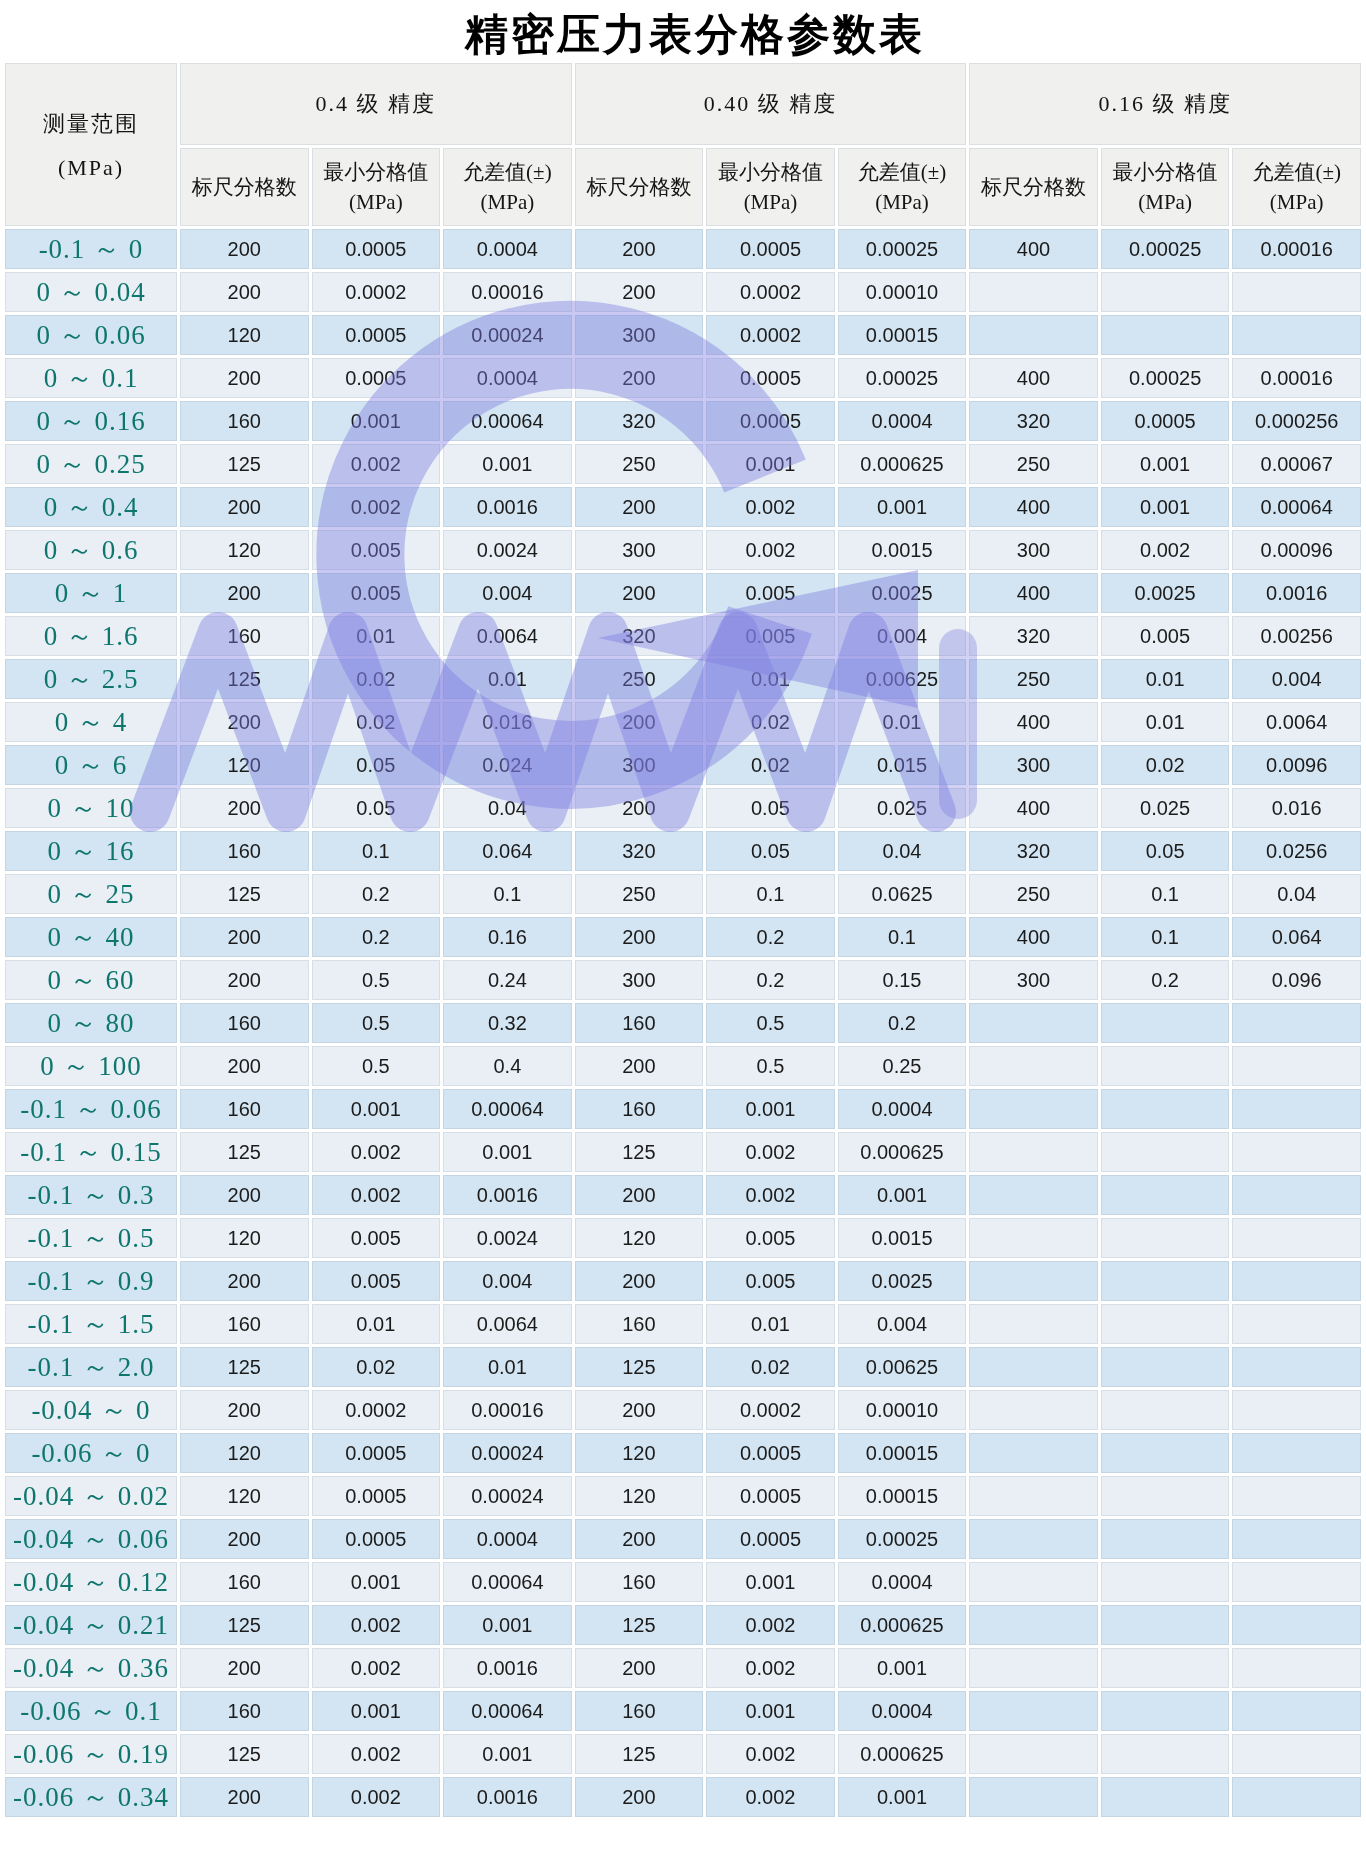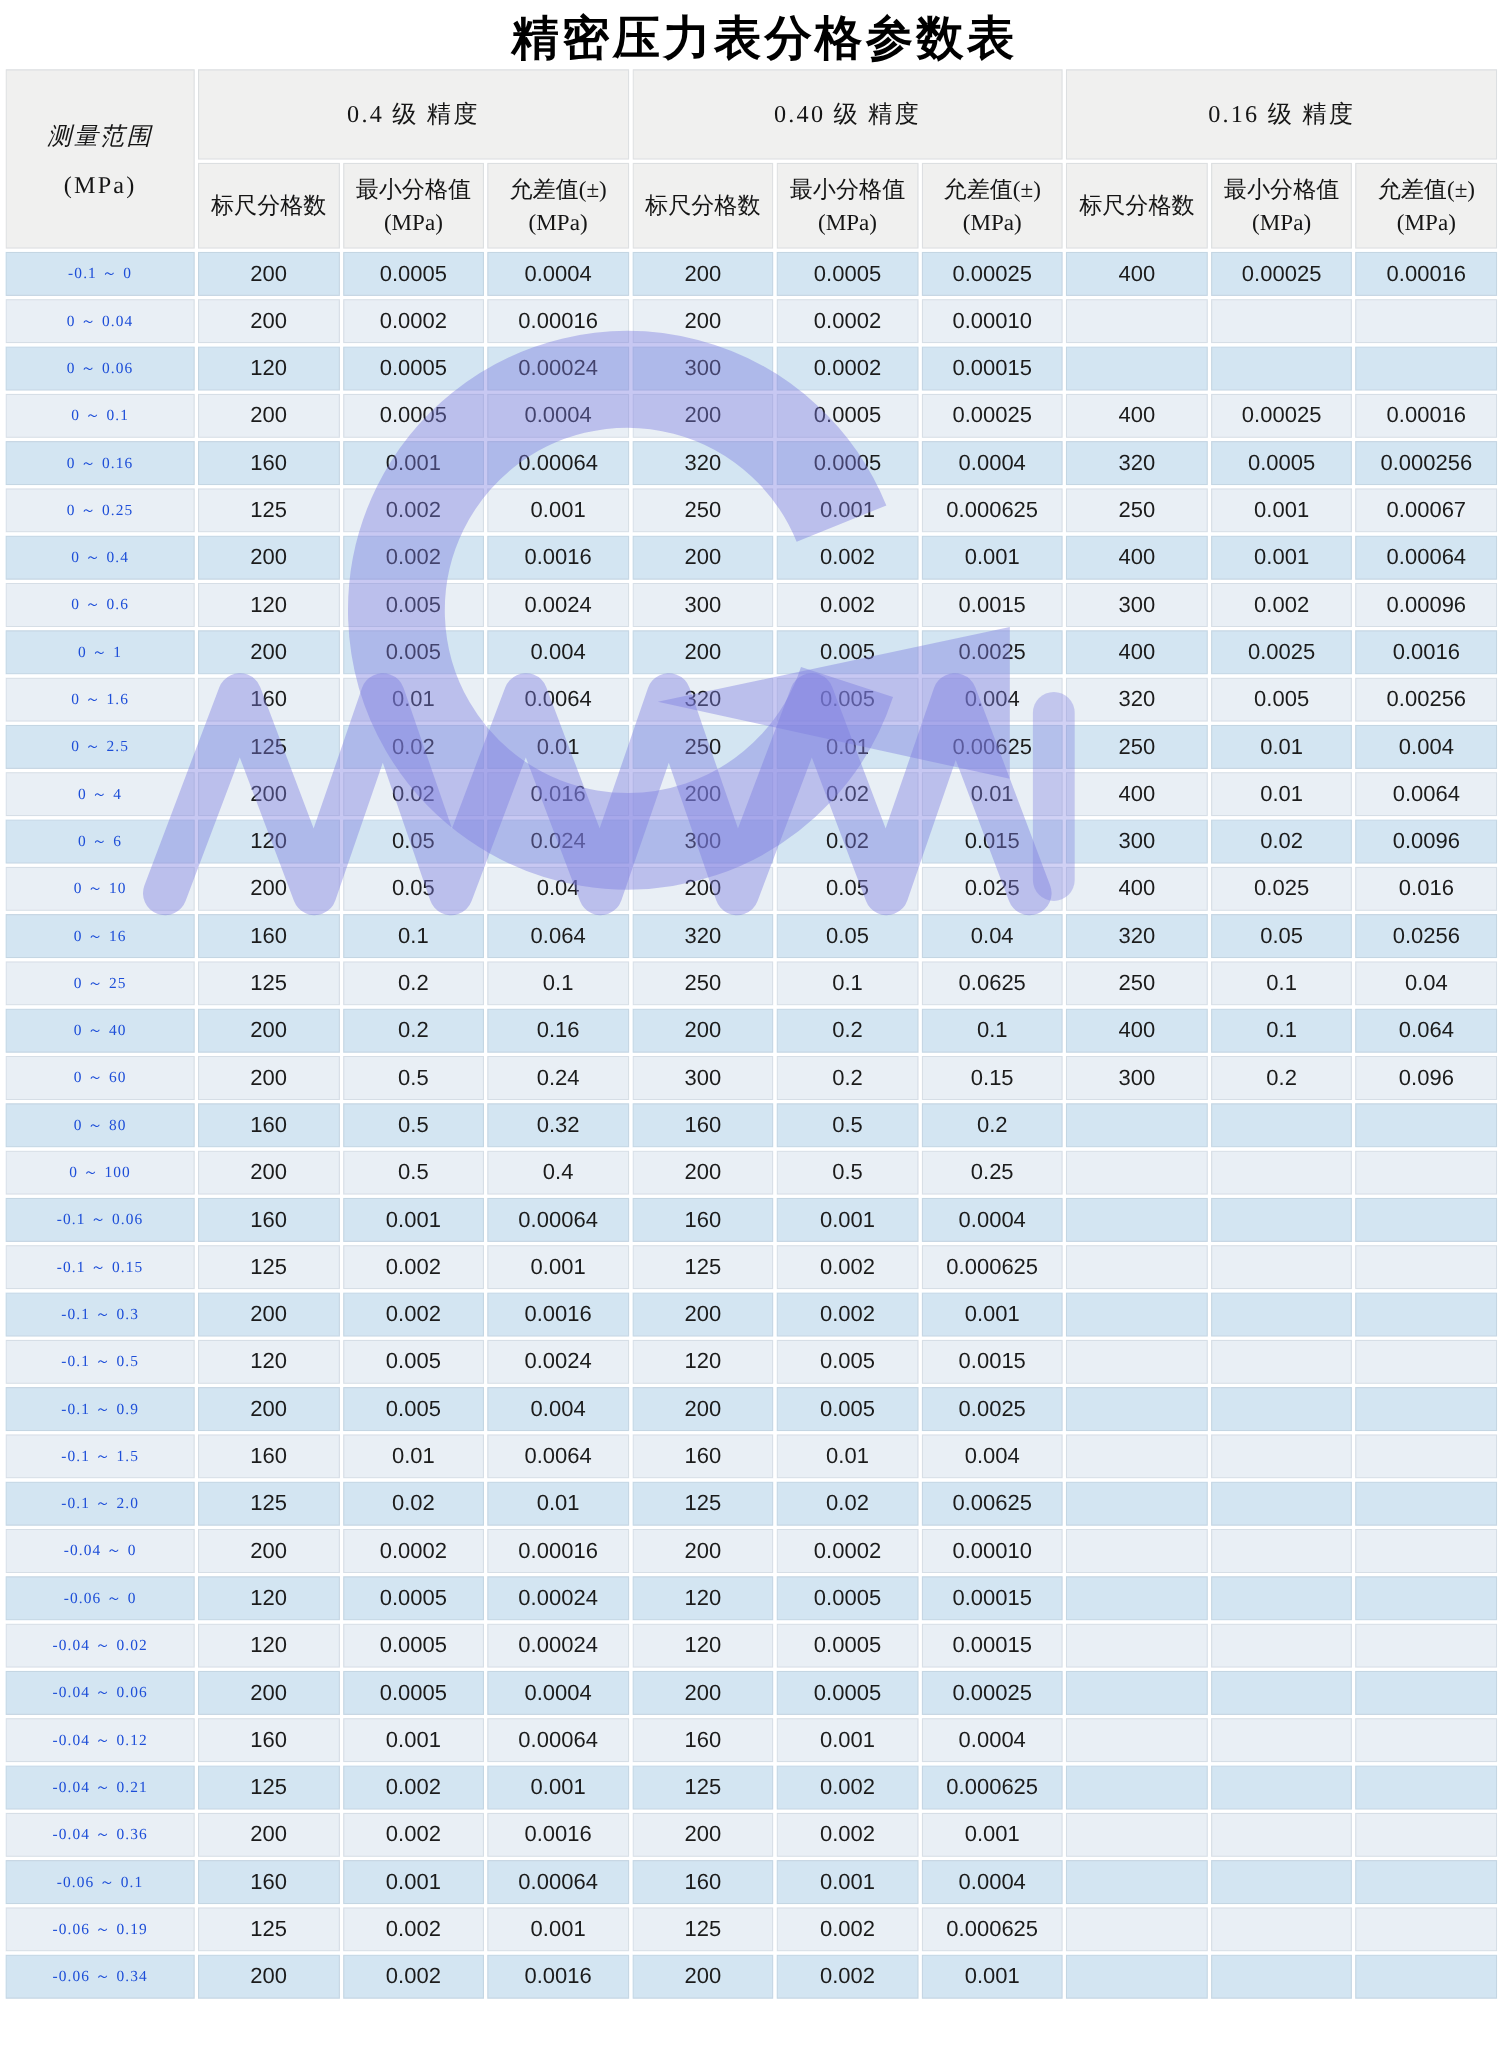--- a/index.html
+++ b/index.html
@@ -43,33 +43,33 @@
   thead th {
     background: var(--header-bg);
     font-weight: normal;
     color: #151515;
   }
   tr.grp th { height: 82px; font-size: 22px; letter-spacing: 2px; }
   th.sub { height: 78px; font-size: 21px; line-height: 30px; vertical-align: middle; }
   th.range-h {
     font-size: 21px;
   }
-  th.range-h .l1 { margin-bottom: 16px; font-style: italic; }
+  th.range-h .l1 { margin-bottom: 16px; }
   tbody td {
     height: 40px;
     text-align: center;
     vertical-align: middle;
     font-family: "Liberation Sans", sans-serif;
     font-size: 20px;
     color: #1b1b1b;
   }
   tbody td.range {
     font-family: "Liberation Serif", serif;
-    font-size: 14px;
-    color: #1d4ed8;
+    font-size: 27px;
+    color: #0f766e;
     letter-spacing: 1px;
   }
   tr.odd td  { background: var(--row-blue); }
   tr.even td { background: var(--row-light); }
   .footer {
     position: absolute;
     top: 1832px; right: 8px;
     font-size: 21px;
     color: #222222;
     letter-spacing: 1px;

